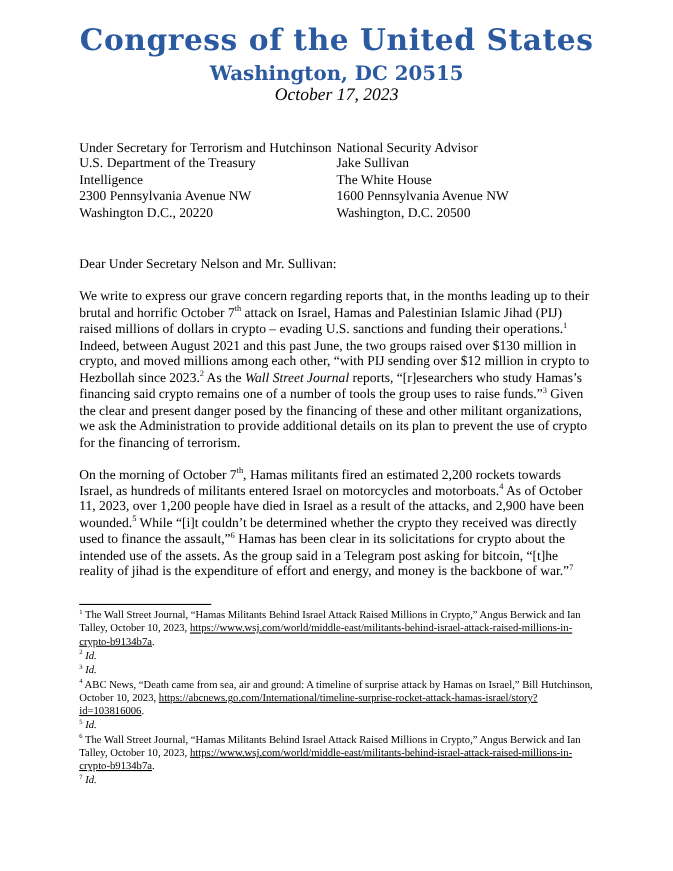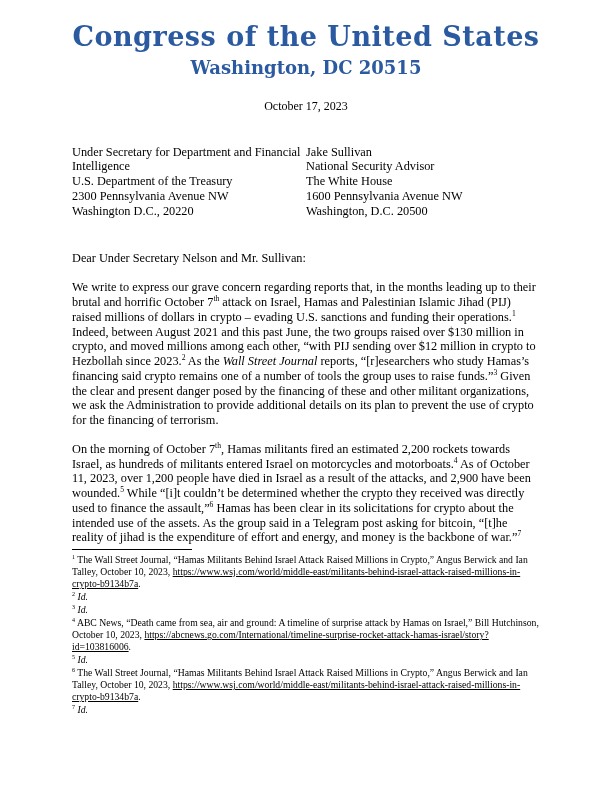--- a/index.html
+++ b/index.html
@@ -14,21 +14,21 @@
     font-family:"DejaVu Serif", serif;
     font-weight:bold;font-size:27px;line-height:1.1;
     color:var(--header-blue,#2b5aa0);
     letter-spacing:0.5px;
   }
   .letterhead-subtitle{
     font-family:"DejaVu Serif", serif;
     font-weight:bold;font-size:18px;margin-top:5px;
     color:var(--header-blue,#2b5aa0);
   }
-  .date-line{text-align:center;font-size:12px;margin-top:21px;}
+  .date-line{text-align:center;font-size:16px;font-style:italic;}
   .recipients{display:flex;margin-top:31px;font-size:12.3px;line-height:1.2;}
   .recipient-col{width:234px;flex:0 0 234px;}
   .recipient-col.right{flex:1 1 auto;width:auto;}
   .salutation{margin-top:33px;font-size:12.3px;}
   .body-paragraph{
     margin:14px 0 0 0;font-size:12.3px;line-height:1.2;
     text-align:left;
   }
   .body-paragraph sup, .footnote sup{
     font-size:0.62em;vertical-align:super;line-height:0;
@@ -47,29 +47,29 @@
   <div class="content">
     <div class="letterhead">
       <div class="letterhead-title">Congress of the United States</div>
       <div class="letterhead-subtitle">Washington, DC 20515</div>
     </div>
 
     <div class="date-line">October 17, 2023</div>
 
     <div class="recipients">
       <div class="recipient-col left">
-          <div>Under Secretary for Department and Financial</div>
+          <div>Under Secretary for Terrorism and Hutchinson</div>
+          <div>U.S. Department of the Treasury</div>
           <div>Intelligence</div>
-          <div>U.S. Department of the Treasury</div>
           <div>2300 Pennsylvania Avenue NW</div>
           <div>Washington D.C., 20220</div>
         </div>
       <div class="recipient-col right">
+          <div>National Security Advisor</div>
           <div>Jake Sullivan</div>
-          <div>National Security Advisor</div>
           <div>The White House</div>
           <div>1600 Pennsylvania Avenue NW</div>
           <div>Washington, D.C. 20500</div>
         </div>
     </div>
 
     <div class="salutation">Dear Under Secretary Nelson and Mr. Sullivan:</div>
 
     <p class="body-paragraph"><span>We write to express our grave concern regarding reports that, in the months leading up to their brutal and horrific October 7</span><sup>th</sup><span> attack on Israel, Hamas and Palestinian Islamic Jihad (PIJ) raised millions of dollars in crypto – evading U.S. sanctions and funding their operations.</span><sup>1</sup><span> Indeed, between August 2021 and this past June, the two groups raised over $130 million in crypto, and moved millions among each other, “with PIJ sending over $12 million in crypto to Hezbollah since 2023.</span><sup>2</sup><span> As the </span><em>Wall Street Journal</em><span> reports, “[r]esearchers who study Hamas’s financing said crypto remains one of a number of tools the group uses to raise funds.”</span><sup>3</sup><span> Given the clear and present danger posed by the financing of these and other militant organizations, we ask the Administration to provide additional details on its plan to prevent the use of crypto for the financing of terrorism.</span></p>
     <p class="body-paragraph"><span>On the morning of October 7</span><sup>th</sup><span>, Hamas militants fired an estimated 2,200 rockets towards Israel, as hundreds of militants entered Israel on motorcycles and motorboats.</span><sup>4</sup><span> As of October 11, 2023, over 1,200 people have died in Israel as a result of the attacks, and 2,900 have been wounded.</span><sup>5</sup><span> While “[i]t couldn’t be determined whether the crypto they received was directly used to finance the assault,”</span><sup>6</sup><span> Hamas has been clear in its solicitations for crypto about the intended use of the assets. As the group said in a Telegram post asking for bitcoin, “[t]he reality of jihad is the expenditure of effort and energy, and money is the backbone of war.”</span><sup>7</sup></p>

